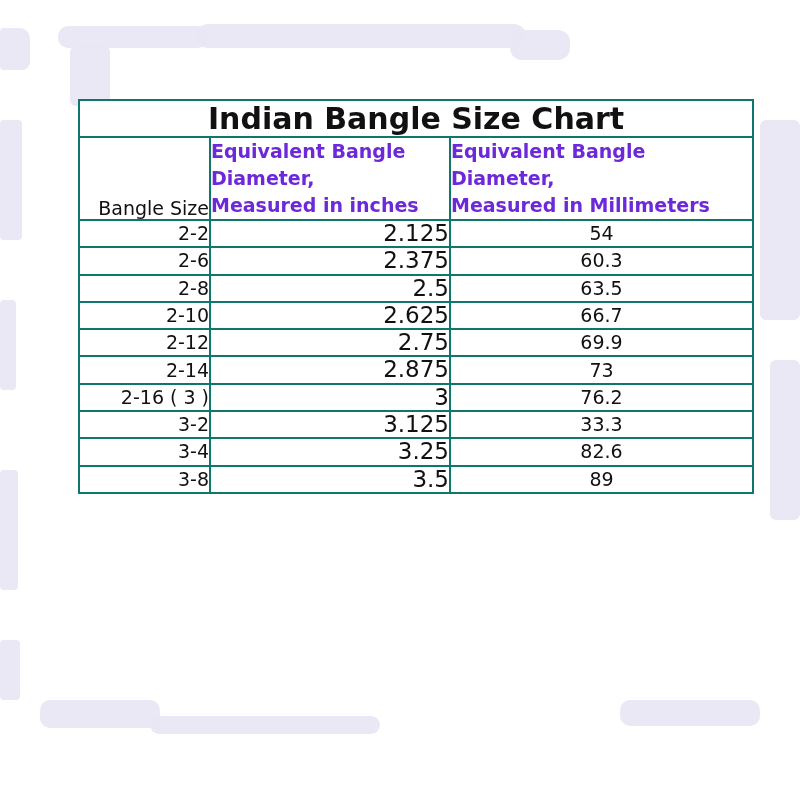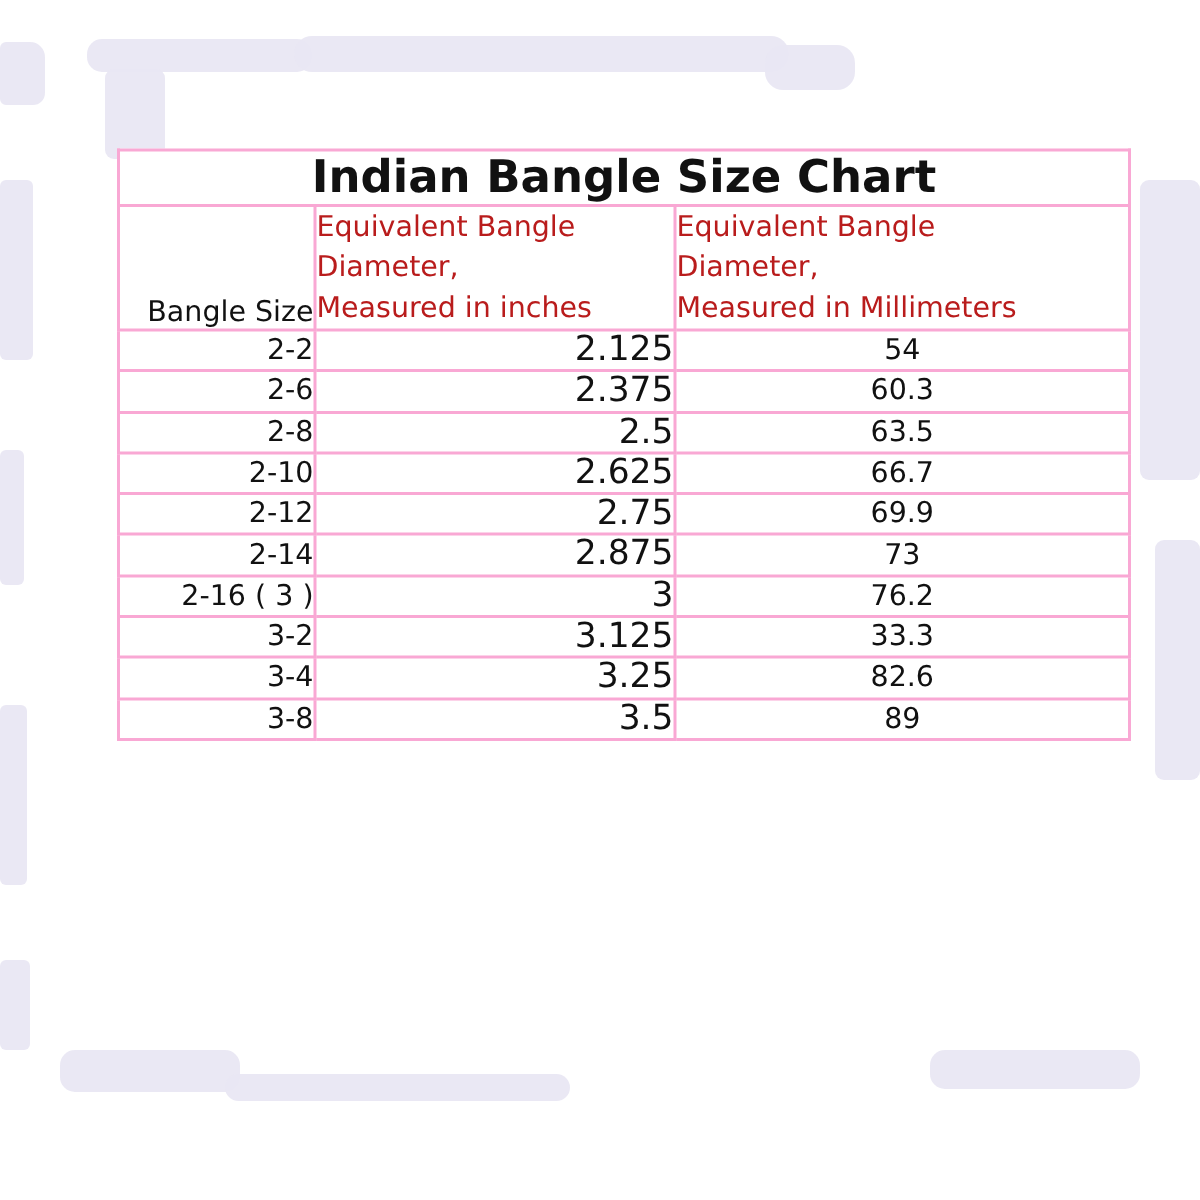--- a/index.html
+++ b/index.html
@@ -45,42 +45,42 @@
   }
 
   table.size-chart {
     width: 100%;
     border-collapse: collapse;
     background: #ffffff;
     table-layout: fixed;
   }
   table.size-chart td,
   table.size-chart th {
-    border: 2px solid #f9a8d4;
+    border: 2px solid #0f766e;
     padding: 0;
     background: #ffffff;
   }
 
   .title-cell {
     text-align: center;
     font-size: 30px;
     font-weight: bold;
     color: #111111;
     padding: 8px 0 10px 0;
     letter-spacing: 0px;
   }
 
   .hdr {
     vertical-align: bottom;
     font-size: 19px;
-    color: #b91c1c;
+    color: #6d28d9;
     padding: 6px 8px 4px 8px;
     line-height: 1.42;
     text-align: left;
-    font-weight: normal;
+    font-weight: bold;
     margin-left: 44px;
   }
   .hdr-size {
     vertical-align: bottom;
     font-size: 19px;
     color: #111111;
     padding: 6px 6px 4px 6px;
     text-align: right;
     font-weight: normal;
   }

